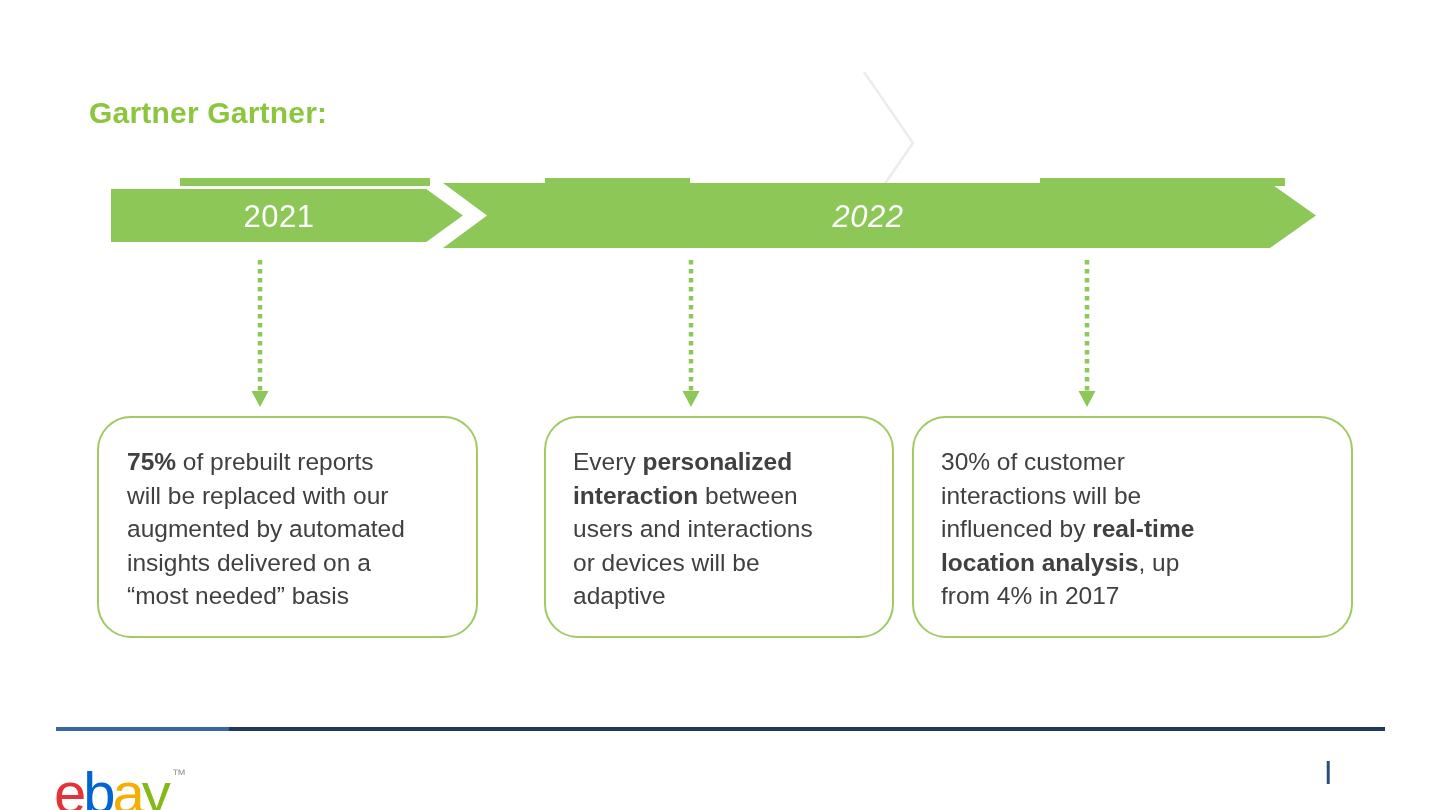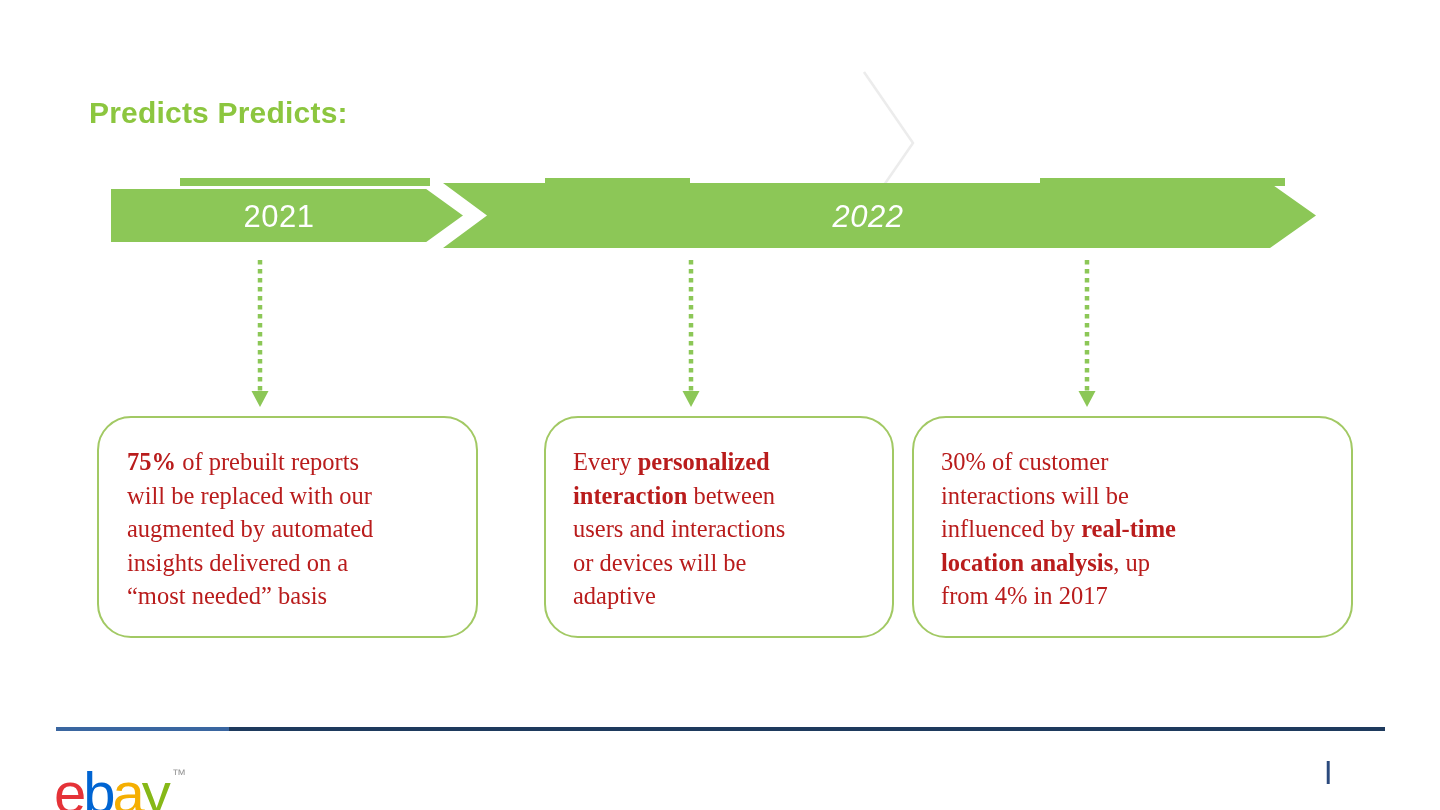--- a/index.html
+++ b/index.html
@@ -25,23 +25,22 @@
     top:199px;letter-spacing:0.5px;
   }
   .year-2021{left:105px;width:348px;}
   .year-2022{left:443px;width:850px;font-style:italic;}
 
   
   .card{
     top:416px;height:222px;
     border:2px solid #a2c964;border-radius:34px;
     box-sizing:border-box;
-    color:#b91c1c;font-size:24.5px;line-height:33.5px;
+    color:#404040;font-size:24.5px;line-height:33.5px;
     white-space:pre-line;
-    font-family:Liberation Serif, serif;
   }
   .card .b{font-weight:bold;}
   .card-1{left:97px;width:381px;padding:27px 22px 0 28px;}
   .card-2{left:544px;width:350px;padding:27px 36px 0 27px;}
   .card-3{left:912px;width:441px;padding:27px 20px 0 27px;}
 
   
   .footer-rule{
     left:56px;top:727px;width:1329px;height:4px;
     background:linear-gradient(90deg,#3a66a0 0,#3a66a0 13%,#1e3a5d 13%,#1e3a5d 100%);
@@ -56,21 +55,21 @@
     vertical-align:super;position:relative;top:-14px;left:4px;
   }
   .page-marker{
     left:1325px;top:760px;
     color:#2b4a7d;font-size:23px;font-weight:bold;line-height:1;
   }
 </style>
 </head>
 <body>
 
-<div class="abs slide-title">Predicts Predicts:</div>
+<div class="abs slide-title">Gartner Gartner:</div>
 
 <svg class="abs timeline-svg" width="1440" height="810" viewBox="0 0 1440 810" xmlns="http://www.w3.org/2000/svg">
 
   <polyline points="864,72 913,143 864,214" fill="none" stroke-width="2.5" stroke="#ececec"></polyline>
 
   <polygon points="443,183 1270,183 1316,215.5 1270,248 443,248 487,215.5" fill="#8cc757"></polygon>
 
   <polygon points="105,183 428,183 473,215.5 428,248 105,248" stroke="#ffffff" stroke-width="12" stroke-linejoin="miter" fill="#8cc757"></polygon>
 
   <rect x="180" y="178" width="250" height="8" fill="#8cc757"></rect>

